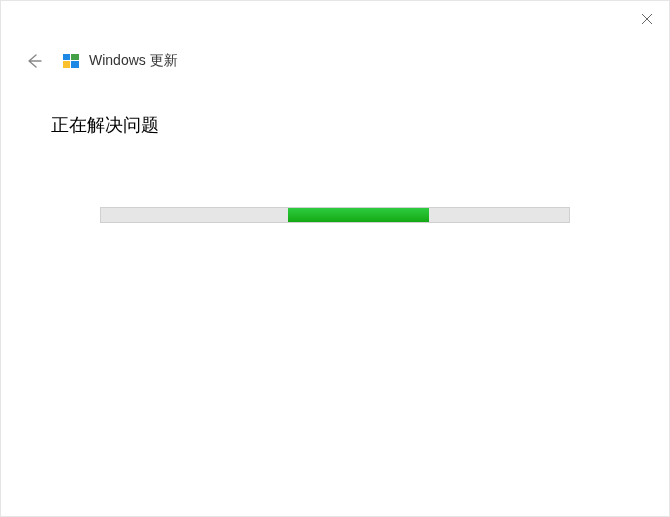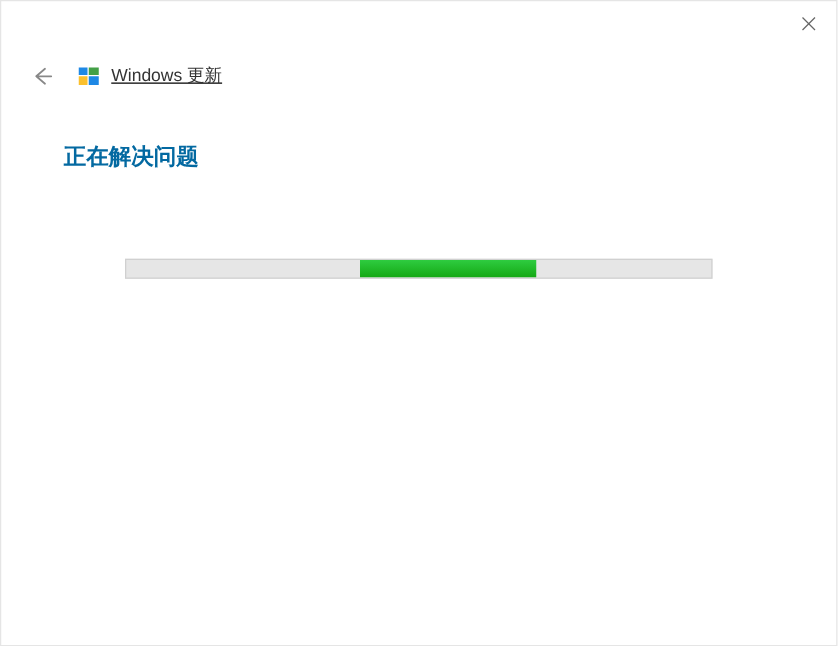--- a/index.html
+++ b/index.html
@@ -36,21 +36,20 @@
     }
     .close-btn svg {
       width: 12px;
       height: 12px;
     }
     .header {
       display: flex;
       align-items: center;
       padding: 48px 20px 0 20px;
       gap: 8px;
-      text-decoration: underline;
     }
     .back-btn {
       width: 24px;
       height: 24px;
       display: flex;
       align-items: center;
       justify-content: center;
       cursor: pointer;
       color: #888;
       margin-right: 8px;
@@ -73,22 +72,22 @@
     .title {
       font-size: 14px;
       color: #333;
       font-weight: normal;
     }
     .content {
       padding: 40px 50px 0 50px;
     }
     .status-text {
       font-size: 18px;
-      color: #0369a1;
-      font-weight: bold;
+      color: #000000;
+      font-weight: normal;
     }
     .progress-container {
       margin-top: 70px;
       display: flex;
       justify-content: center;
     }
     .progress-bar {
       width: 470px;
       height: 16px;
       background: #e6e6e6;

